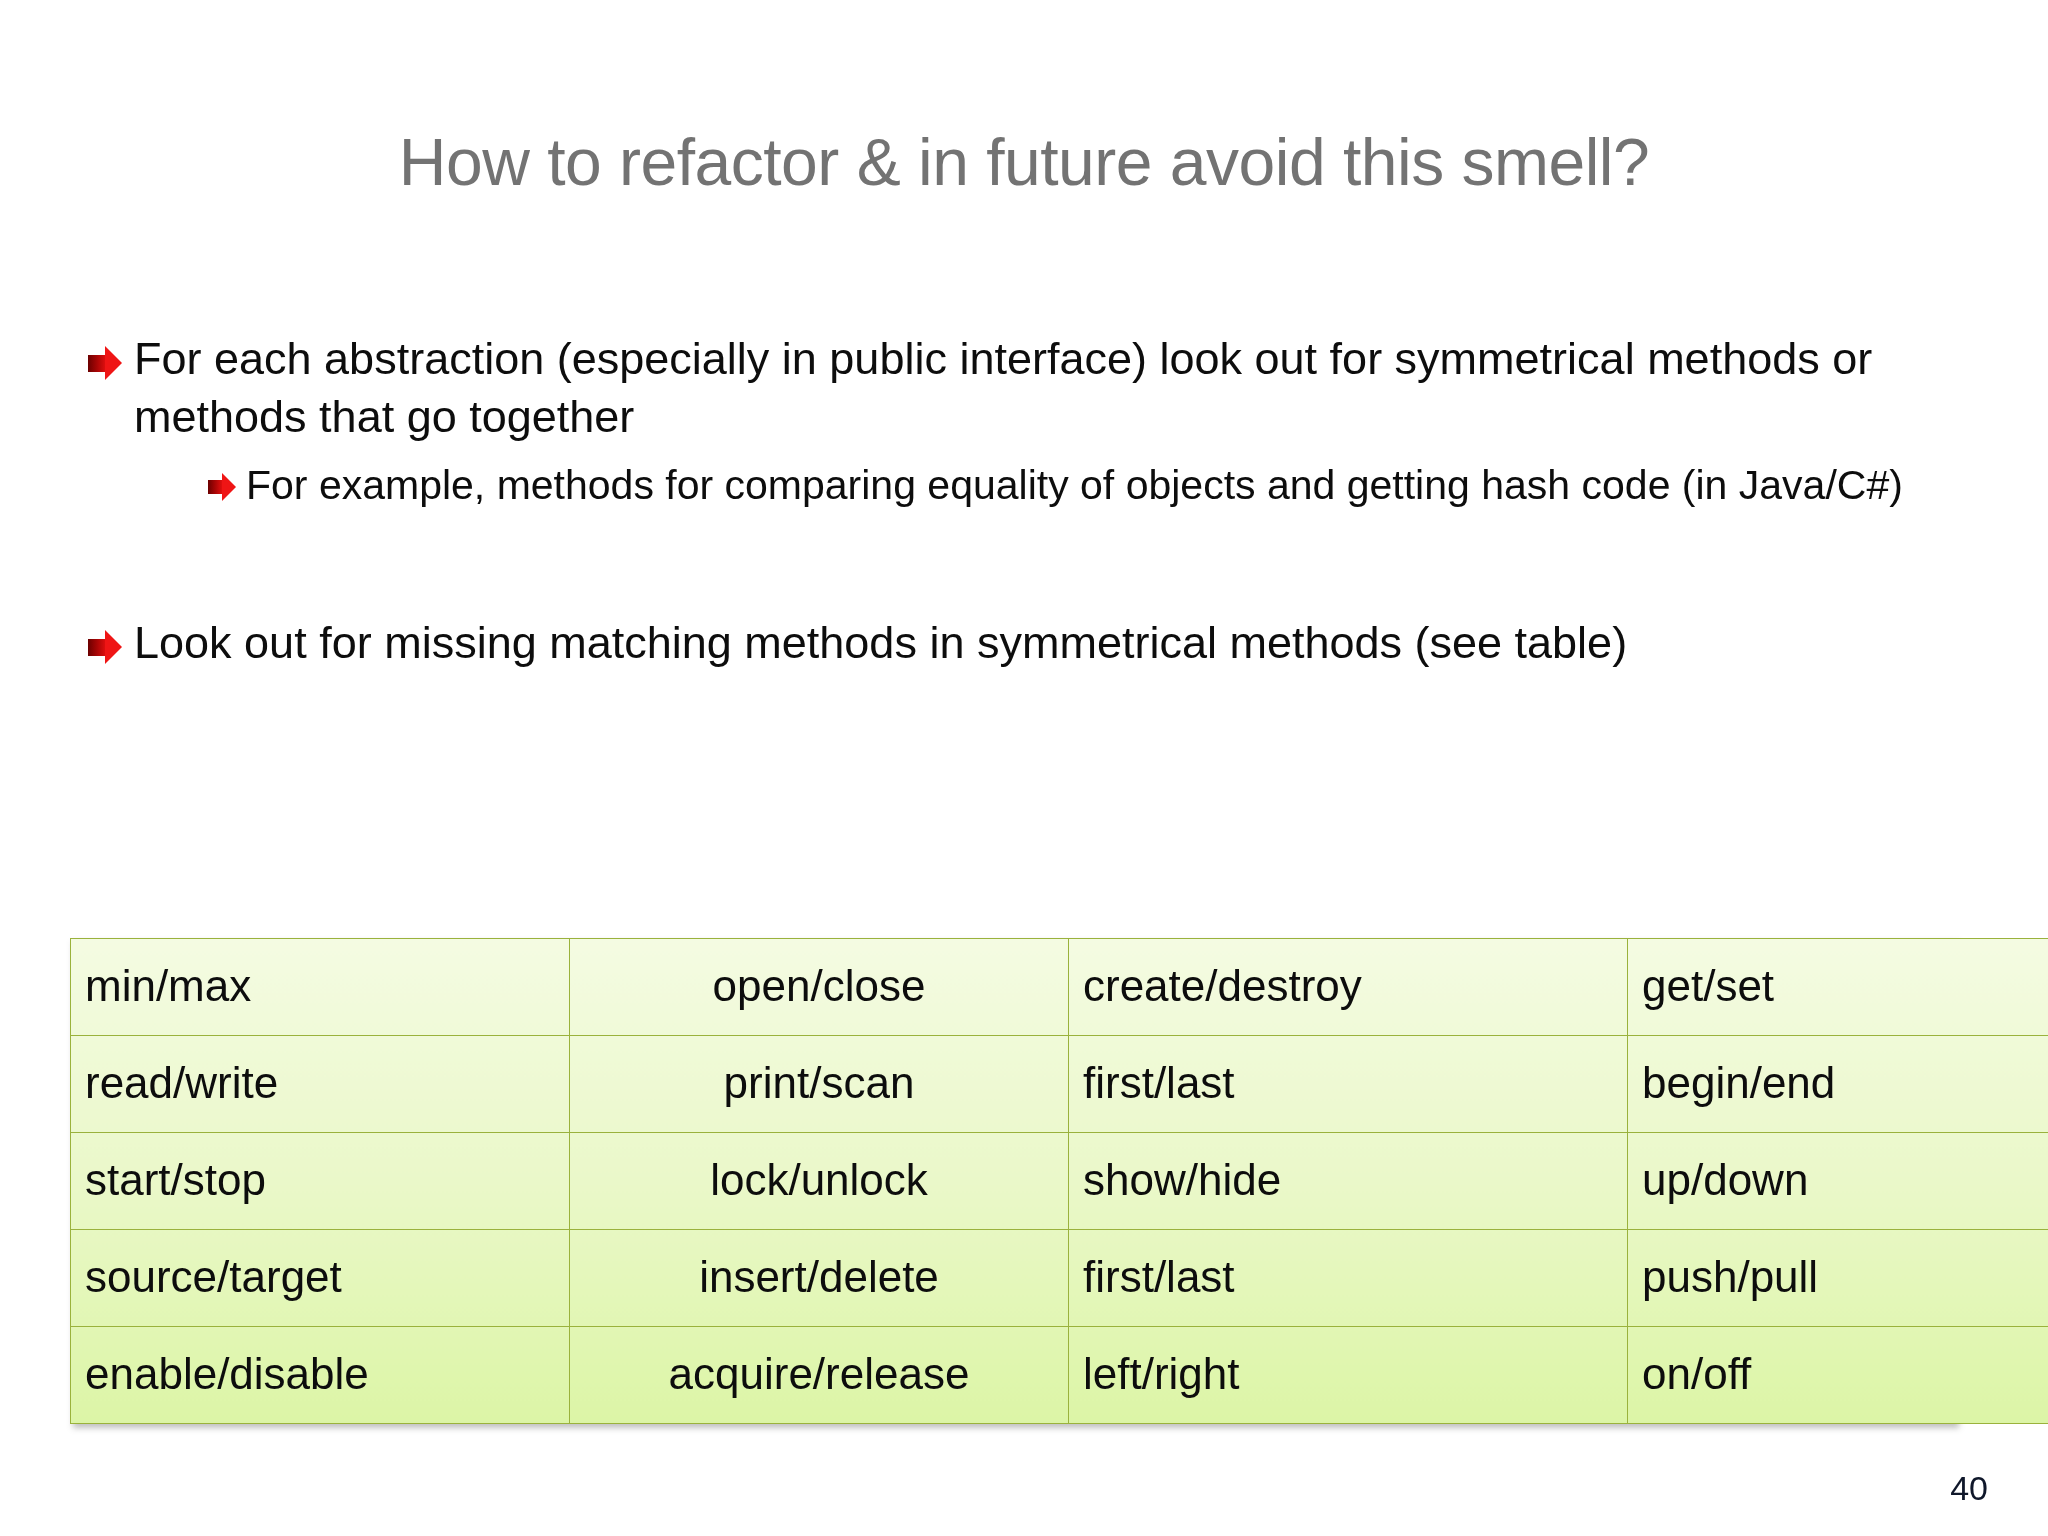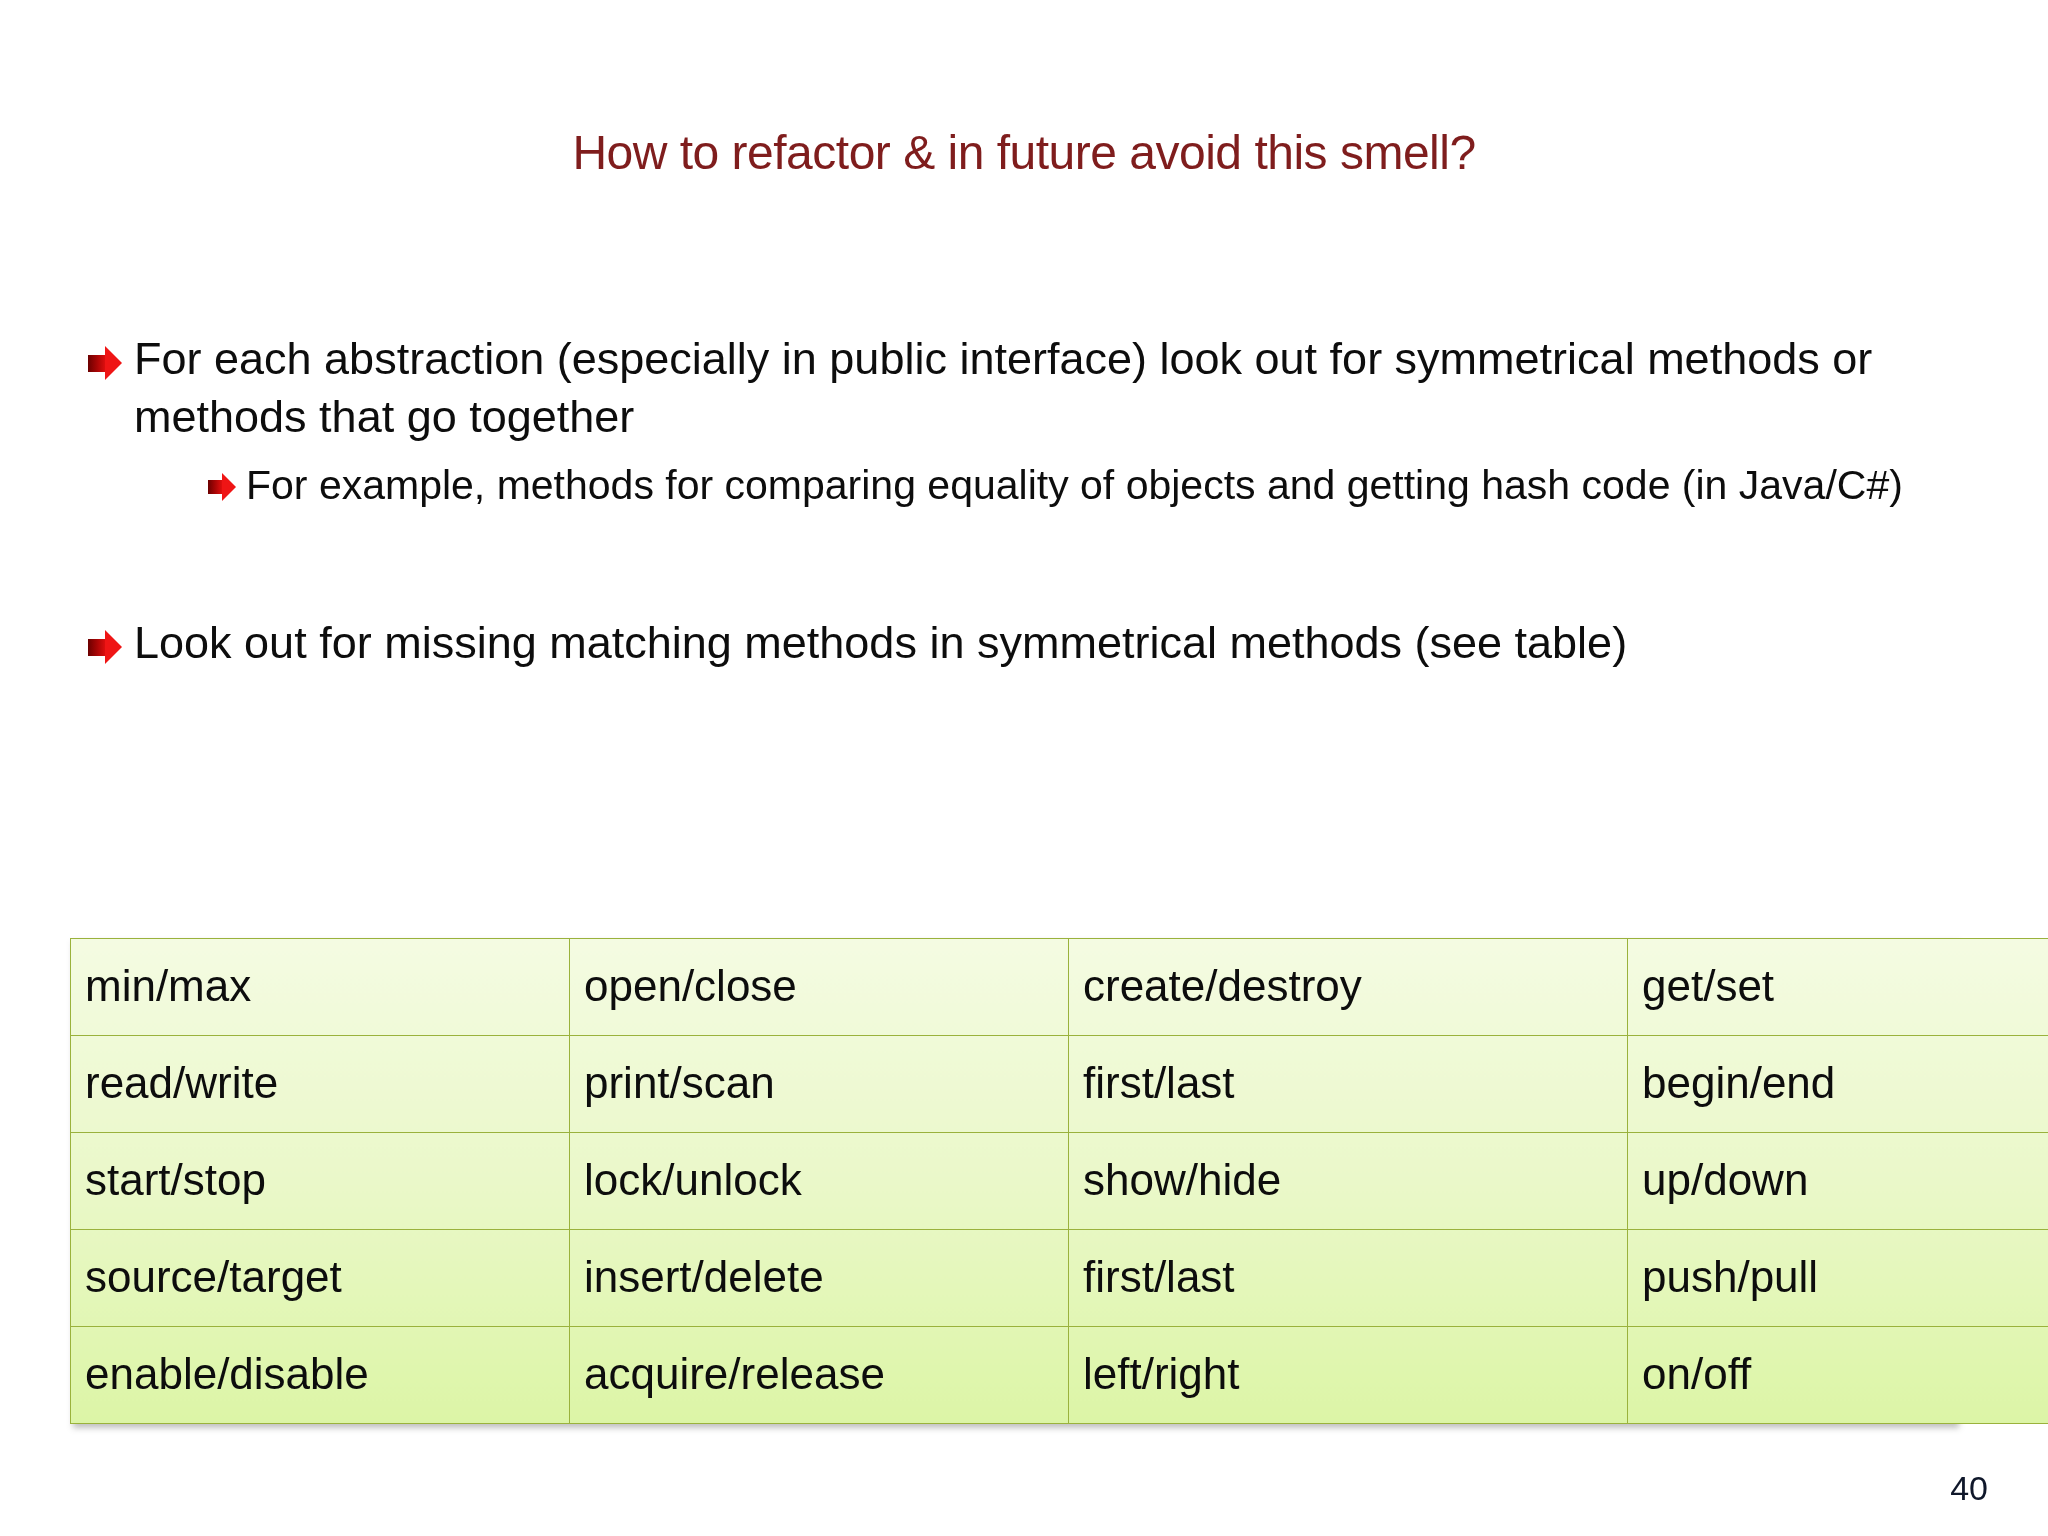--- a/index.html
+++ b/index.html
@@ -22,25 +22,25 @@
     background: #ffffff;
   }
 
   
   .slide-title {
     position: absolute;
     top: 128px;
     left: 0;
     width: 2048px;
     text-align: center;
-    font-size: 48px;
+    font-size: 66px;
     font-weight: 400;
     line-height: 1.05;
     letter-spacing: -0.5px;
-    color: #7f1d1d;
+    color: #737373;
     white-space: nowrap;
   }
 
   
   .body-block {
     position: absolute;
     top: 330px;
     left: 88px;
     width: 1900px;
   }
@@ -129,21 +129,21 @@
     padding: 12px 14px 14px 14px;
     height: 70px;
     font-size: 44px;
     font-weight: 400;
     color: #0d0d0d;
     vertical-align: middle;
     white-space: nowrap;
     overflow: hidden;
   }
   table.sym-table tr td:nth-child(1) { width: 470px; margin-left: 12px; }
-  table.sym-table tr td:nth-child(2) { width: 470px; }
+  table.sym-table tr td:nth-child(2) { width: 470px; text-align: center; }
   table.sym-table tr td:nth-child(3) { width: 530px; margin-left: 21px; }
   table.sym-table tr td:nth-child(4) { width: 416px; }
 
   
   .page-number {
     position: absolute;
     right: 60px;
     bottom: 28px;
     font-size: 34px;
     color: #0f172a;

